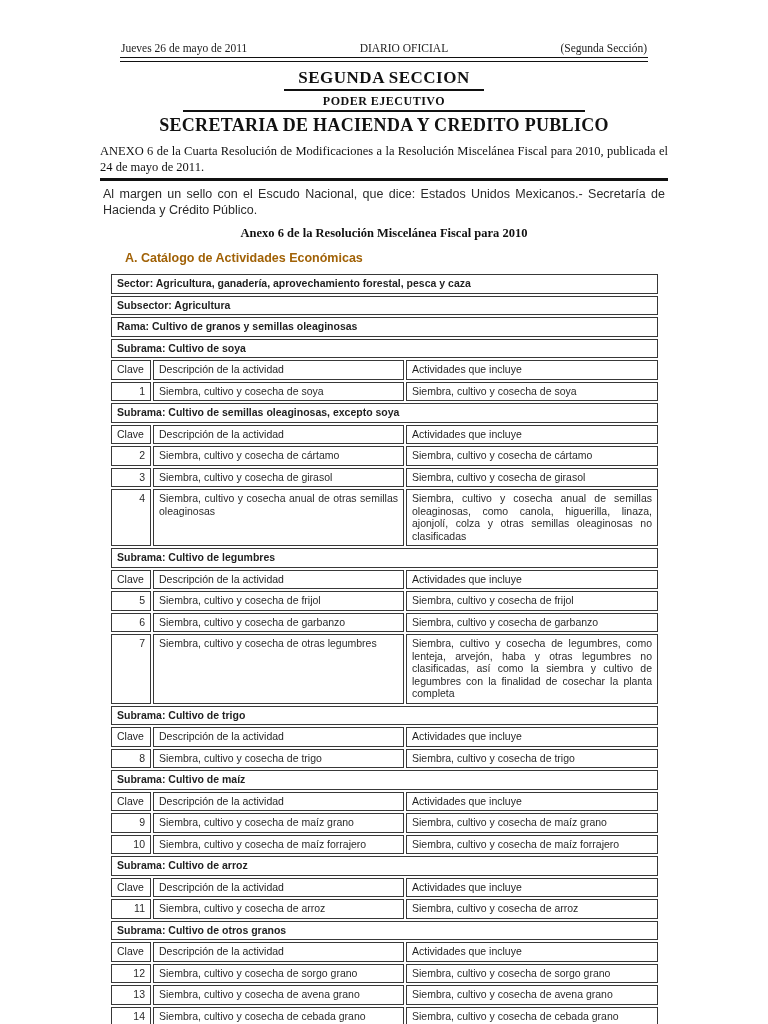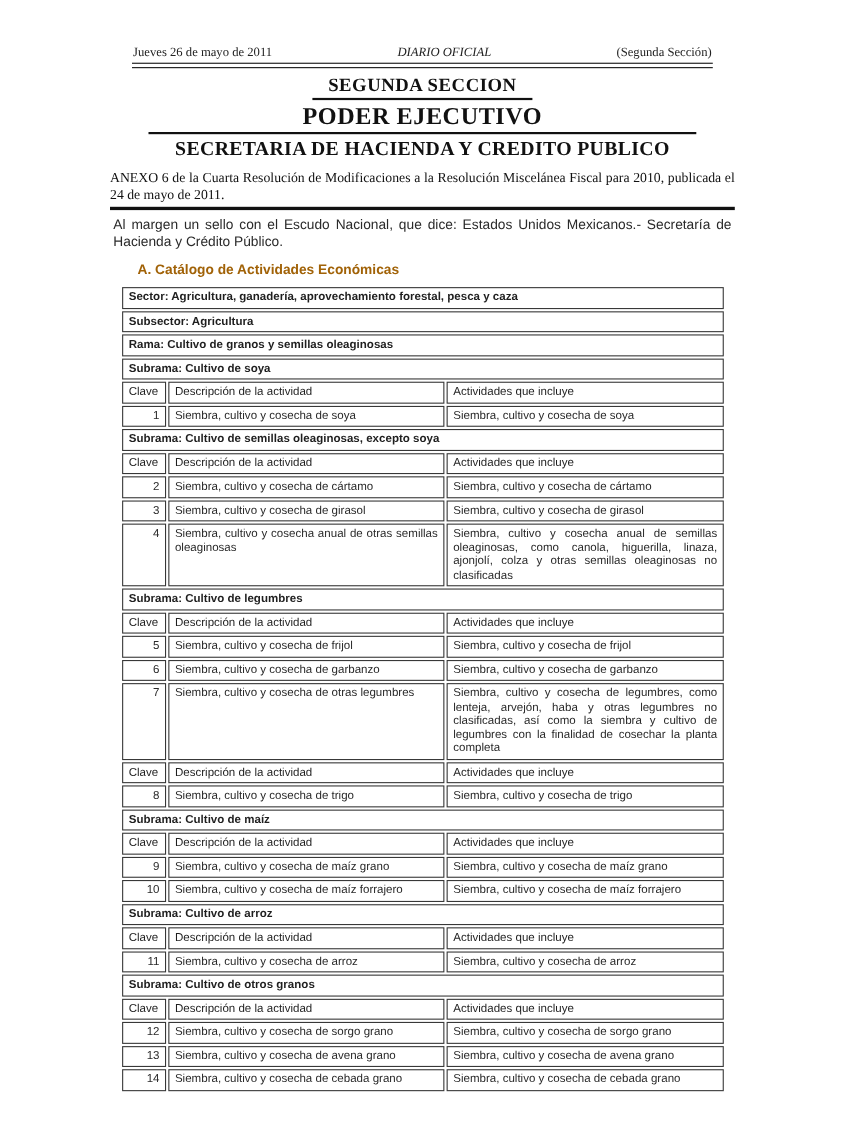--- a/index.html
+++ b/index.html
@@ -16,21 +16,21 @@
   
   .running-head {
     margin: 0 121px;
     display: flex;
     justify-content: space-between;
     align-items: baseline;
     font-family: "Liberation Serif", "DejaVu Serif", serif;
     font-size: 11.5px;
     color: #222;
   }
-  .running-head .center { font-weight: normal; font-style: italic; }
+  .running-head .center { font-weight: normal; }
   .double-rule {
     margin: 3px 120px 0 120px;
     height: 3px;
     border-top: 1.5px solid #111;
     border-bottom: 1.5px solid #111;
   }
   
   .masthead {
     text-align: center;
     font-family: "Liberation Serif", "DejaVu Serif", serif;
@@ -40,21 +40,21 @@
   }
   .masthead .t1 {
     display: inline-block;
     font-size: 17px;
     letter-spacing: 0.5px;
     padding: 0 14px 1px 14px;
     border-bottom: 2px solid #111;
   }
   .masthead .t2 {
     display: inline-block;
-    font-size: 22px;
+    font-size: 12px;
     letter-spacing: 0.5px;
     padding: 1px 140px 1px 140px;
     border-bottom: 2px solid #111;
     margin-top: 1px;
   }
   .masthead .t3 {
     display: block;
     font-size: 18px;
     letter-spacing: 0.3px;
     margin-top: 3px;
@@ -142,20 +142,21 @@
   <div class="masthead">
     <span class="t1">SEGUNDA SECCION</span><br>
     <span class="t2">PODER EJECUTIVO</span>
     <span class="t3">SECRETARIA DE HACIENDA Y CREDITO PUBLICO</span>
   </div>
 
   <p class="anexo-para">ANEXO 6 de la Cuarta Resolución de Modificaciones a la Resolución Miscelánea Fiscal para 2010, publicada el 24 de mayo de 2011.</p>
   <div class="thick-rule"></div>
   <p class="margin-para">Al margen un sello con el Escudo Nacional, que dice: Estados Unidos Mexicanos.- Secretaría de Hacienda y Crédito Público.</p>
 
+  <div class="annex-subtitle">Anexo 6 de la Resolución Miscelánea Fiscal para 2010</div>
   <div class="catalog-heading">A. Catálogo de Actividades Económicas</div>
 
   <table class="catalog">
     <colgroup>
       <col style="width:40px">
       <col style="width:251px">
       <col>
     </colgroup>
     <tbody id="catalog-body">
         <tr>
@@ -220,20 +221,23 @@
           <td class="clave-cell">6</td>
           <td class="desc-cell">Siembra, cultivo y cosecha de garbanzo</td>
           <td class="act-cell">Siembra, cultivo y cosecha de garbanzo</td>
         </tr>
         <tr>
           <td class="clave-cell">7</td>
           <td class="desc-cell">Siembra, cultivo y cosecha de otras legumbres</td>
           <td class="act-cell">Siembra, cultivo y cosecha de legumbres, como lenteja, arvejón, haba y otras legumbres no clasificadas, así como la siembra y cultivo de legumbres con la finalidad de cosechar la planta completa</td>
         </tr>
         <tr>
+          <td colspan="3" class="section-cell">Subrama: Cultivo de trigo</td>
+        </tr>
+        <tr>
           <th>Clave</th>
           <th>Descripción de la actividad</th>
           <th>Actividades que incluye</th>
         </tr>
         <tr>
           <td class="clave-cell">8</td>
           <td class="desc-cell">Siembra, cultivo y cosecha de trigo</td>
           <td class="act-cell">Siembra, cultivo y cosecha de trigo</td>
         </tr>
         <tr>

